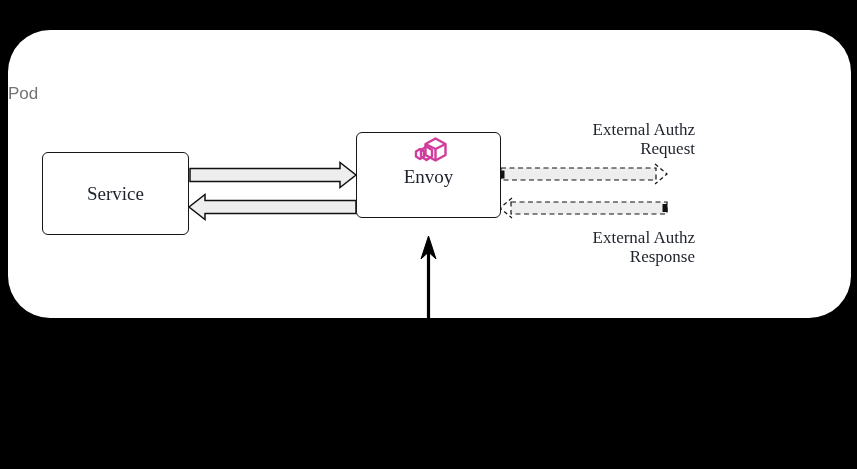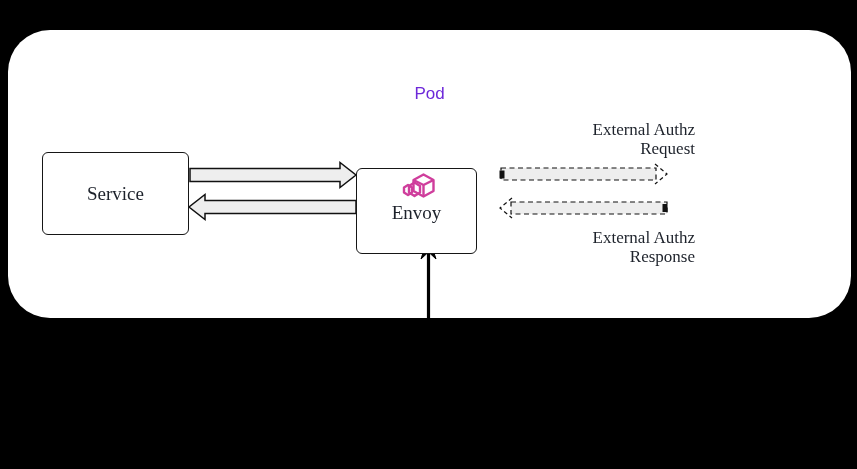--- a/index.html
+++ b/index.html
@@ -15,45 +15,44 @@
     position: absolute;
     left: 8px; top: 30px;
     width: 843px; height: 288px;
     background: #ffffff;
     border-radius: 42px;
   }
   .pod-title {
     position: absolute;
     left: 0; right: 0;
     top: 54px;
-    text-align: center;
     font-family: "Liberation Sans", sans-serif;
     font-size: 17px;
-    color: #6d28d9;
+    color: #737373;
   }
   .node {
     position: absolute;
     background: #fff;
     border: 1.6px solid #161616;
     border-radius: 6px;
     box-sizing: border-box;
     display: flex;
     flex-direction: column;
     align-items: center;
     color: #1d222b;
     font-size: 19px;
   }
   .node-service {
     left: 42px; top: 152px;
     width: 147px; height: 83px;
     justify-content: center;
   }
   .node-envoy {
-    left: 356px; top: 168px;
-    width: 121px; height: 86px;
+    left: 356px; top: 132px;
+    width: 145px; height: 86px;
     padding-top: 3px;
   }
   .node-opa {
     left: 668px; top: 150px;
     width: 147px; height: 84px;
     padding-top: 4px;
   }
   .node .logo { display: block; }
   .edge-label {
     position: absolute;

